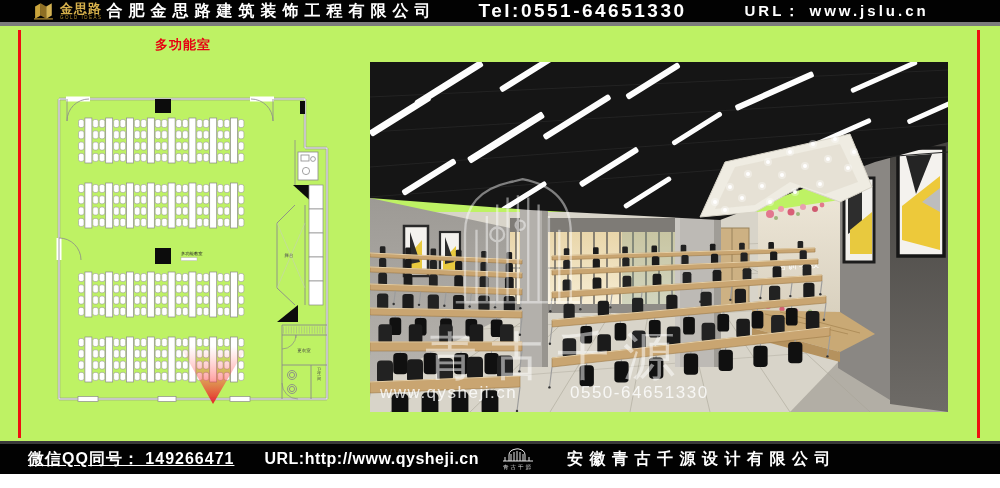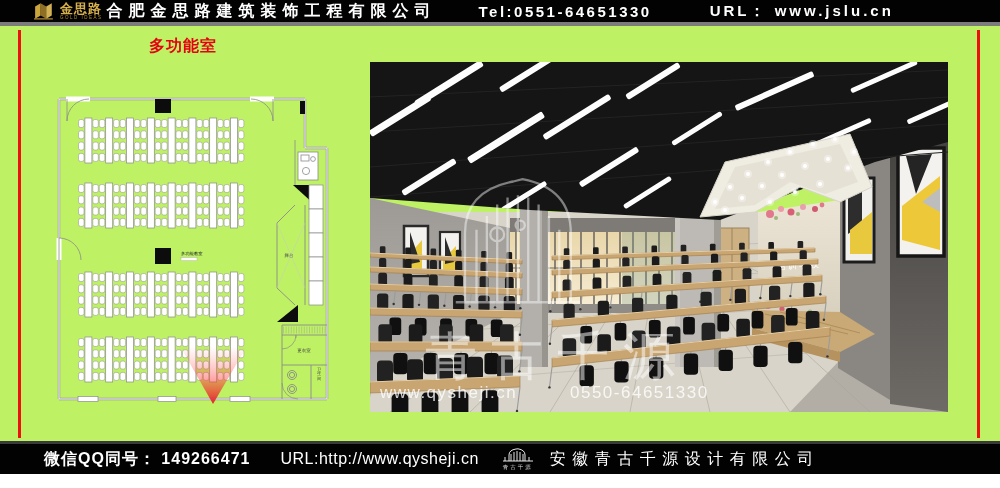--- a/index.html
+++ b/index.html
@@ -7,31 +7,31 @@
          font-family:"Liberation Sans","DejaVu Sans",sans-serif;}
   .bar{position:absolute;left:0;right:0;background:#020202;color:#fff;display:flex;align-items:center;}
   #top-bar{top:0;height:22px;}
   #gray-rule{position:absolute;top:22px;left:0;right:0;height:4px;background:#7c7c7c;}
   #bottom-bar{bottom:0;height:30px;border-top:3px solid #3a3a3a;}
   .hdr-logo{display:flex;align-items:center;margin-left:32px;}
   .hdr-logo-text{margin-left:4px;line-height:1;}
   .hdr-logo-cn{font-size:13px;font-weight:bold;color:#d6b04c;letter-spacing:1px;display:block;}
   .hdr-logo-en{font-size:4.5px;color:#b8922f;letter-spacing:1.5px;display:block;margin-top:1px;}
   .hdr-company{font-size:16px;font-weight:bold;letter-spacing:6px;margin-left:4px;white-space:nowrap;}
-  .hdr-tel{font-size:15px;font-weight:bold;letter-spacing:2.5px;margin-left:42px;white-space:nowrap;}
+  .hdr-tel{font-size:19px;font-weight:bold;letter-spacing:2.5px;margin-left:42px;white-space:nowrap;}
   .hdr-url{font-size:15px;font-weight:bold;letter-spacing:3px;margin-left:58px;white-space:nowrap;}
-  .ftr-qq{font-size:16px;font-weight:bold;letter-spacing:1px;margin-left:44px;white-space:nowrap;}
-  .ftr-url{font-size:16px;font-weight:normal;letter-spacing:.5px;margin-left:30px;white-space:nowrap;}
+  .ftr-qq{font-size:16px;font-weight:bold;letter-spacing:1px;margin-left:28px;white-space:nowrap;text-decoration:underline;}
+  .ftr-url{font-size:16px;font-weight:bold;letter-spacing:.5px;margin-left:30px;white-space:nowrap;}
   .ftr-logo{display:flex;flex-direction:column;align-items:center;margin-left:22px;line-height:1;}
   .ftr-logo-text{font-size:5.5px;color:#ddd;letter-spacing:2px;margin-top:1px;}
-  .ftr-company{font-size:16px;font-weight:normal;letter-spacing:6.5px;margin-left:15px;white-space:nowrap;}
+  .ftr-company{font-size:16px;font-weight:bold;letter-spacing:6.5px;margin-left:32px;white-space:nowrap;}
   .red-line{position:absolute;top:30px;bottom:36px;width:3px;background:#ee1111;}
   #red-line-left{left:18px;} #red-line-right{right:20px;}
   #title-block{position:absolute;left:108px;top:36px;width:150px;text-align:center;}
-  #title-cn{font-size:16px;font-weight:bold;color:#e60012;margin:0;letter-spacing:1px;}
+  #title-cn{font-size:13px;font-weight:bold;color:#e60012;margin:0;letter-spacing:1px;}
   #title-en{font-size:13px;color:#4a4a4a;margin:3px 0 0 0;}
   #floor-plan{position:absolute;left:55px;top:92px;}
   #photo{position:absolute;left:370px;top:62px;}
   text{font-family:"Liberation Sans","DejaVu Sans",sans-serif;}
 </style>
 </head>
 <body>
 
 <div id="stage">
 

